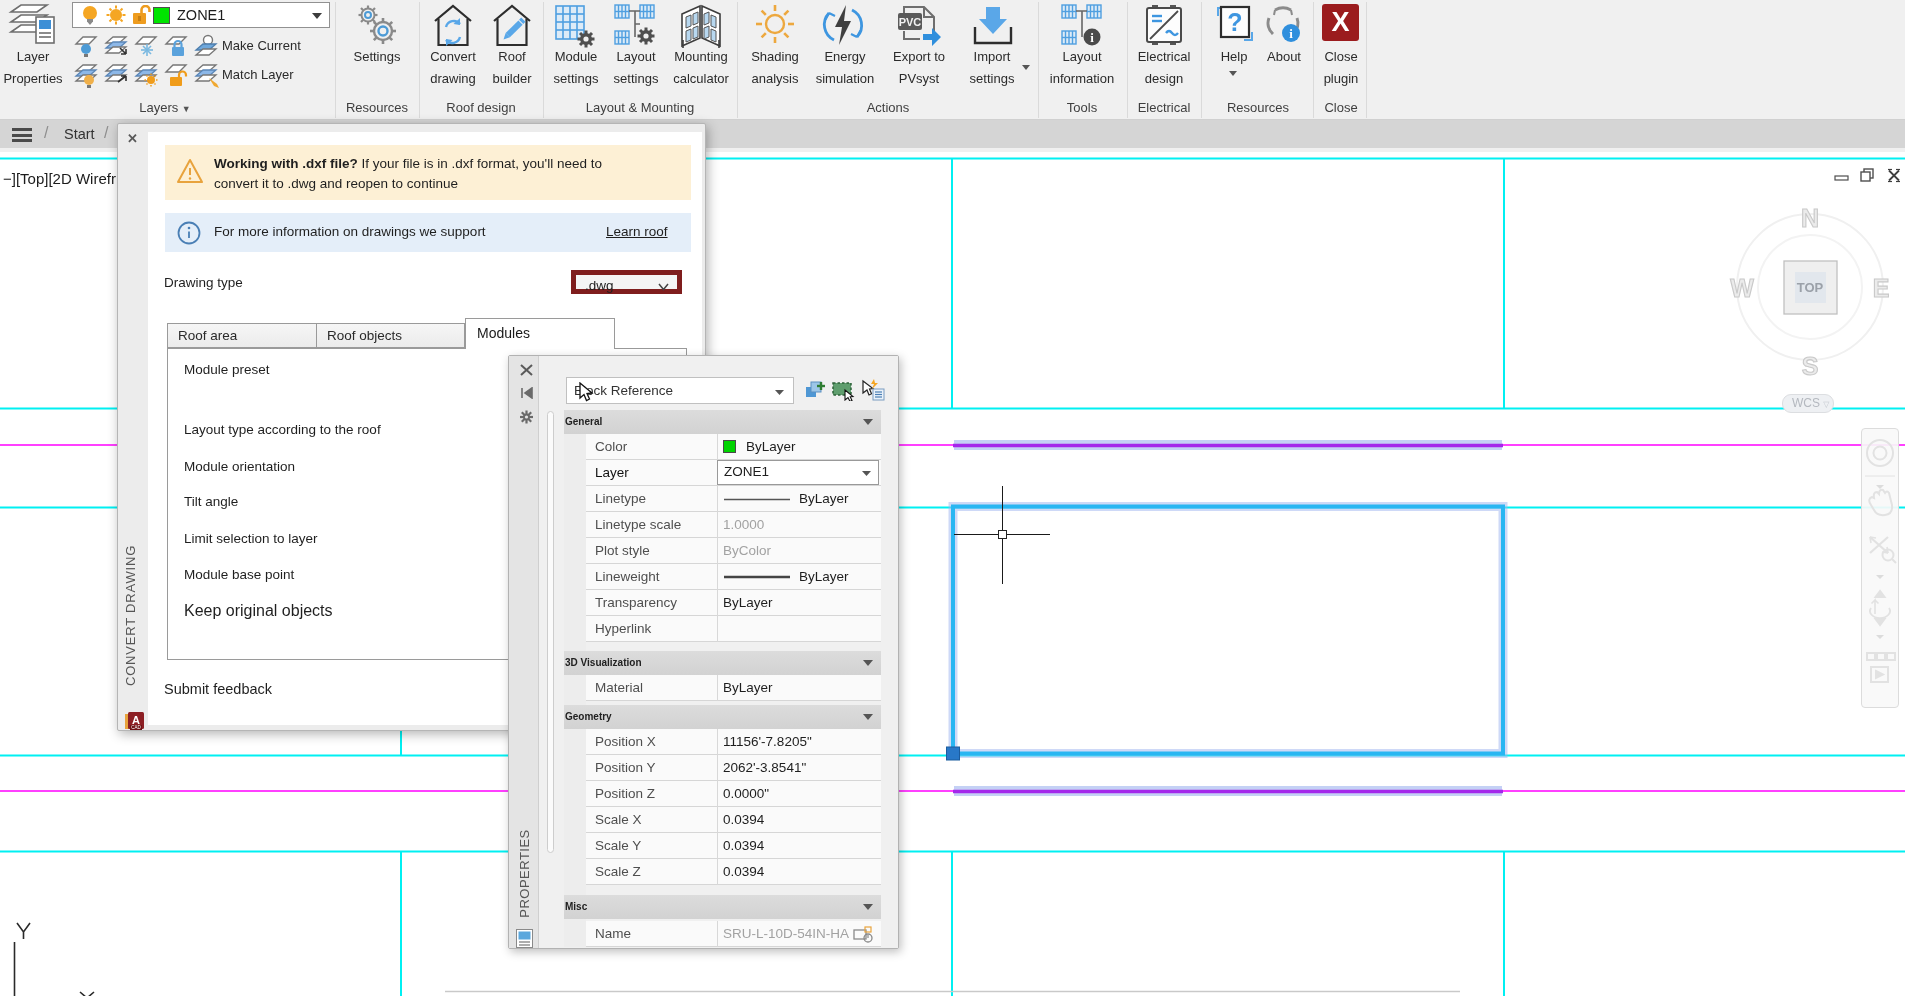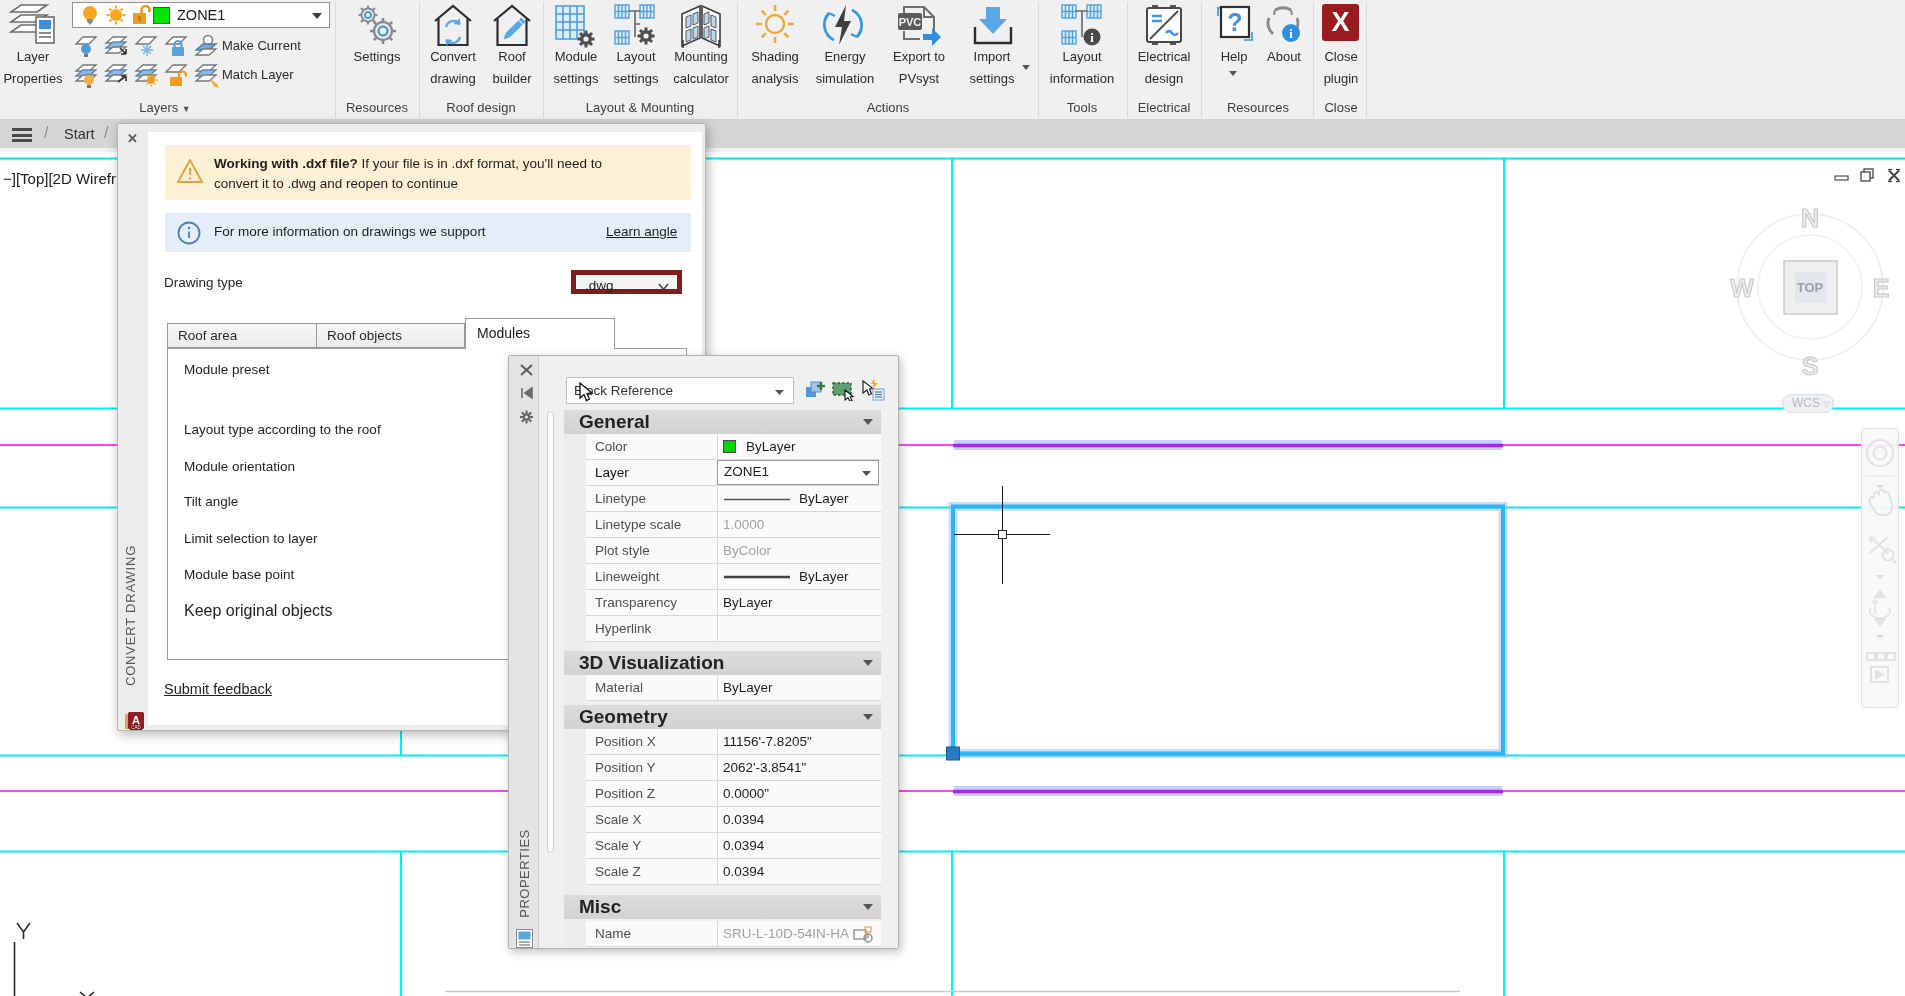--- a/index.html
+++ b/index.html
@@ -24,21 +24,21 @@
 #dialog { position:absolute; left:117px; top:123px; width:589px; height:608px; background:#ececec; border:1px solid #b5b5b5; border-radius:2px; box-shadow:2px 3px 12px rgba(0,0,0,0.3); }
 #dlgwhite { position:absolute; left:30px; top:8px; right:3px; bottom:5px; background:#fff; }
 .dlg-x { position:absolute; left:9px; top:7px; font-size:13px; font-weight:bold; color:#595959; }
 #convlabel { position:absolute; left:-59px; top:478px; width:148px; height:20px; transform:rotate(-90deg); font-size:13px; letter-spacing:0.8px; color:#565656; white-space:nowrap; }
 #acadlogo { position:absolute; left:7px; top:588px; width:19px; height:19px; }
 
 
 #props { position:absolute; left:508px; top:355px; width:391px; height:594px; background:#f0f0f0; border:1px solid #b2b2b2; border-radius:2px; box-shadow:2px 3px 10px rgba(0,0,0,0.25); }
 #pstrip { position:absolute; left:0; top:0; width:30px; height:592px; background:#e4e4e4; border-right:1px solid #cfcfcf; }
 #pbody { position:absolute; left:30px; top:0; right:0; bottom:0; background:#f0f0f0; }
-.phead { position:absolute; left:25px; width:317px; height:24px; background:linear-gradient(#dcdcdc,#d2d2d2); font-weight:bold; font-size:19px; color:#222; line-height:24px; padding-left:15px; }
+.phead { position:absolute; left:25px; width:317px; height:24px; background:linear-gradient(#dcdcdc,#d2d2d2); font-weight:bold; font-size:10px; color:#222; line-height:24px; padding-left:1px; }
 .phead .tri { position:absolute; right:8px; top:9px; width:0; height:0; border-left:5px solid transparent; border-right:5px solid transparent; border-top:6px solid #555; }
 .prow { position:absolute; left:47px; width:295px; height:26px; background:#fafafa; border-bottom:1px solid #d6d6d6; font-size:13.5px; }
 .prow .lab { position:absolute; left:9px; top:5px; color:#4f4f4f; }
 .prow .val { position:absolute; left:137px; top:5px; color:#1e1e1e; }
 .prow .vdiv { position:absolute; left:131px; top:0; width:1px; height:26px; background:#d8d8d8; }
 .gray { color:#a2a2a2 !important; }
 </style>
 </head>
 <body>
 
@@ -555,21 +555,21 @@
       <div class="abs" style="left:49px;top:9px;width:460px;font-size:13.5px;color:#1f1f1f;line-height:20px"><b>Working with .dxf file?</b> If your file is in .dxf format, you'll need to<br>convert it to .dwg and reopen to continue</div>
     </div>
 
     <div class="abs" style="left:17px;top:81px;width:526px;height:39px;background:#e4eef9">
       <svg class="abs" style="left:12px;top:8px" width="24" height="24" viewBox="0 0 24 24">
         <circle cx="12" cy="12" r="10.5" fill="none" stroke="#4a7fb5" stroke-width="1.8"></circle>
         <line x1="12" y1="10.5" x2="12" y2="17" stroke="#4a7fb5" stroke-width="1.8"></line>
         <circle cx="12" cy="7" r="1.3" fill="#4a7fb5"></circle>
       </svg>
       <div class="abs" style="left:49px;top:11px;font-size:13.5px;color:#1f1f1f">For more information on drawings we support</div>
-      <div class="abs" style="left:441px;top:11px;font-size:13.5px;color:#1f1f1f;text-decoration:underline">Learn angle</div>
+      <div class="abs" style="left:441px;top:11px;font-size:13.5px;color:#1f1f1f;text-decoration:underline">Learn roof</div>
     </div>
 
     <div class="abs" style="left:16px;top:143px;font-size:13.5px;color:#1f1f1f">Drawing type</div>
     <div class="abs" style="left:423px;top:138px;width:111px;height:24px;background:#f4f4f4;border:5px solid #7f1d1d">
       <div class="abs" style="left:9px;top:3px;font-size:13.5px;color:#1f1f1f">.dwg</div>
       <svg class="abs" style="right:8px;top:8px" width="11" height="8">
           <path d="M1 1 L5.5 6.5 L10 1" fill="none" stroke="#444" stroke-width="1.5"></path>
         </svg>
     </div>
 
@@ -580,21 +580,21 @@
     <div class="abs" style="left:19px;top:216px;width:520px;height:312px;background:#fff;border:1px solid #9a9a9a">
       <div class="abs" style="left:16px;top:13px;font-size:13.5px;color:#1f1f1f">Module preset</div>
       <div class="abs" style="left:16px;top:73px;font-size:13.5px;color:#1f1f1f">Layout type according to the roof</div>
       <div class="abs" style="left:16px;top:110px;font-size:13.5px;color:#1f1f1f">Module orientation</div>
       <div class="abs" style="left:16px;top:145px;font-size:13.5px;color:#1f1f1f">Tilt angle</div>
       <div class="abs" style="left:16px;top:182px;font-size:13.5px;color:#1f1f1f">Limit selection to layer</div>
       <div class="abs" style="left:16px;top:218px;font-size:13.5px;color:#1f1f1f">Module base point</div>
       <div class="abs" style="left:16px;top:253px;font-size:16px;color:#1f1f1f">Keep original objects</div>
     </div>
 
-    <div class="abs" style="left:16px;top:549px;font-size:14.5px;color:#1f1f1f;text-decoration:underline">Submit feedback</div>
+    <div class="abs" style="left:16px;top:549px;font-size:14.5px;color:#1f1f1f;">Submit feedback</div>
   </div>
 </div>
 <div id="props">
   <div id="pstrip">
     <svg class="abs" style="left:11px;top:8px" width="13" height="12">
         <g stroke="#5a5a5a" stroke-width="2">
           <line x1="1" y1="1" x2="12" y2="11"></line>
           <line x1="12" y1="1" x2="1" y2="11"></line>
         </g>
       </svg>

